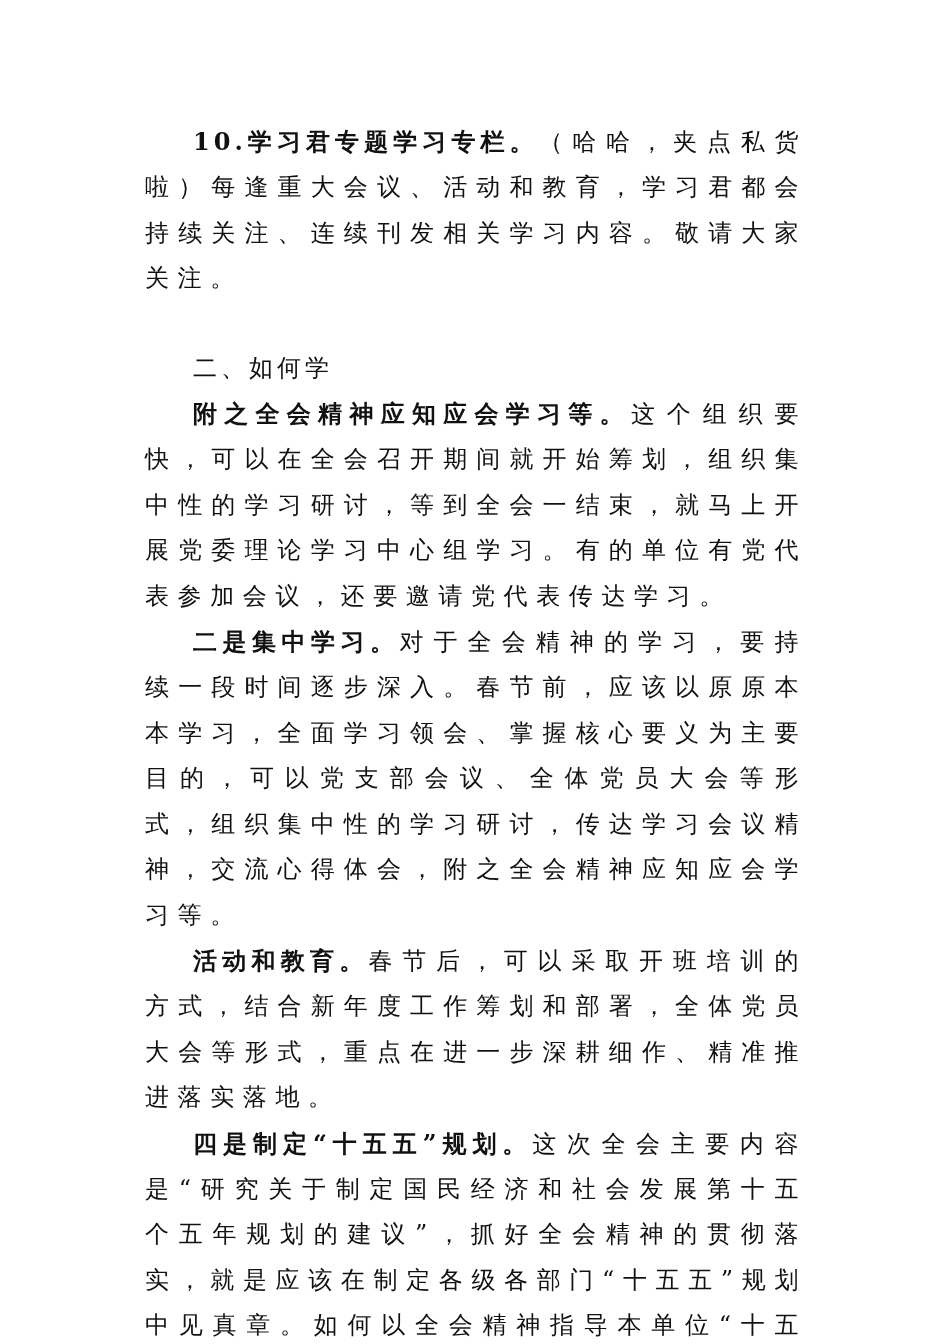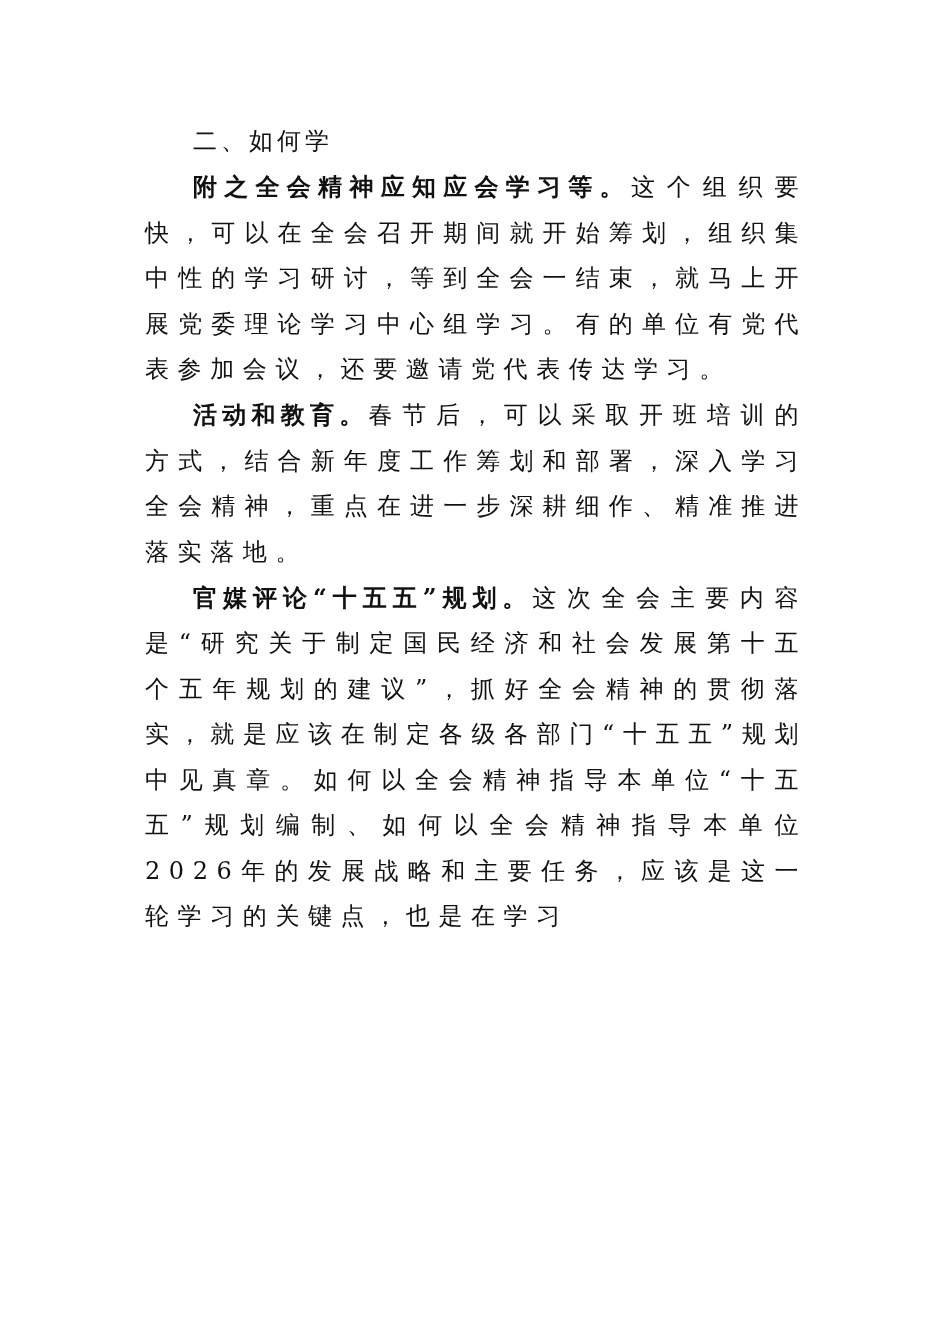--- a/index.html
+++ b/index.html
@@ -15,23 +15,25 @@
     color: #111111;
     letter-spacing: 8.6px;
   }
   .para {
     margin: 0;
     text-indent: 2em;
     text-align: justify;
     text-align-last: left;
   }
   .para .lead { font-weight: bold; letter-spacing: 4px; }
-  .para.heading { font-weight: normal; letter-spacing: 4px; }
+  .para.heading { font-weight: normal; letter-spacing: 4px; margin-top: 44px; }
 </style>
 </head>
 <body>
 
 <div class="page">
+  <p class="para"><span class="lead">10.学习君专题学习专栏。</span><span>（哈哈，夹点私货啦）每逢重大会议、活动和教育，学习君都会持续关注、连续刊发相关学习内容。敬请大家关注。</span></p>
   <p class="para heading"><span>二、如何学</span></p>
   <p class="para"><span class="lead">附之全会精神应知应会学习等。</span><span>这个组织要快，可以在全会召开期间就开始筹划，组织集中性的学习研讨，等到全会一结束，就马上开展党委理论学习中心组学习。有的单位有党代表参加会议，还要邀请党代表传达学习。</span></p>
-  <p class="para"><span class="lead">活动和教育。</span><span>春节后，可以采取开班培训的方式，结合新年度工作筹划和部署，深入学习全会精神，重点在进一步深耕细作、精准推进落实落地。</span></p>
-  <p class="para"><span class="lead">官媒评论“十五五”规划。</span><span>这次全会主要内容是“研究关于制定国民经济和社会发展第十五个五年规划的建议”，抓好全会精神的贯彻落实，就是应该在制定各级各部门“十五五”规划中见真章。如何以全会精神指导本单位“十五五”规划编制、如何以全会精神指导本单位2026年的发展战略和主要任务，应该是这一轮学习的关键点，也是在学习</span></p>
+  <p class="para"><span class="lead">二是集中学习。</span><span>对于全会精神的学习，要持续一段时间逐步深入。春节前，应该以原原本本学习，全面学习领会、掌握核心要义为主要目的，可以党支部会议、全体党员大会等形式，组织集中性的学习研讨，传达学习会议精神，交流心得体会，附之全会精神应知应会学习等。</span></p>
+  <p class="para"><span class="lead">活动和教育。</span><span>春节后，可以采取开班培训的方式，结合新年度工作筹划和部署，全体党员大会等形式，重点在进一步深耕细作、精准推进落实落地。</span></p>
+  <p class="para"><span class="lead">四是制定“十五五”规划。</span><span>这次全会主要内容是“研究关于制定国民经济和社会发展第十五个五年规划的建议”，抓好全会精神的贯彻落实，就是应该在制定各级各部门“十五五”规划中见真章。如何以全会精神指导本单位“十五五”规划编制、如何以全会精神指导本单位2026年的发展战略和主要任务，应该是这一轮学习的关键点，也是在学习</span></p>
 </div>
 
 </body></html>

